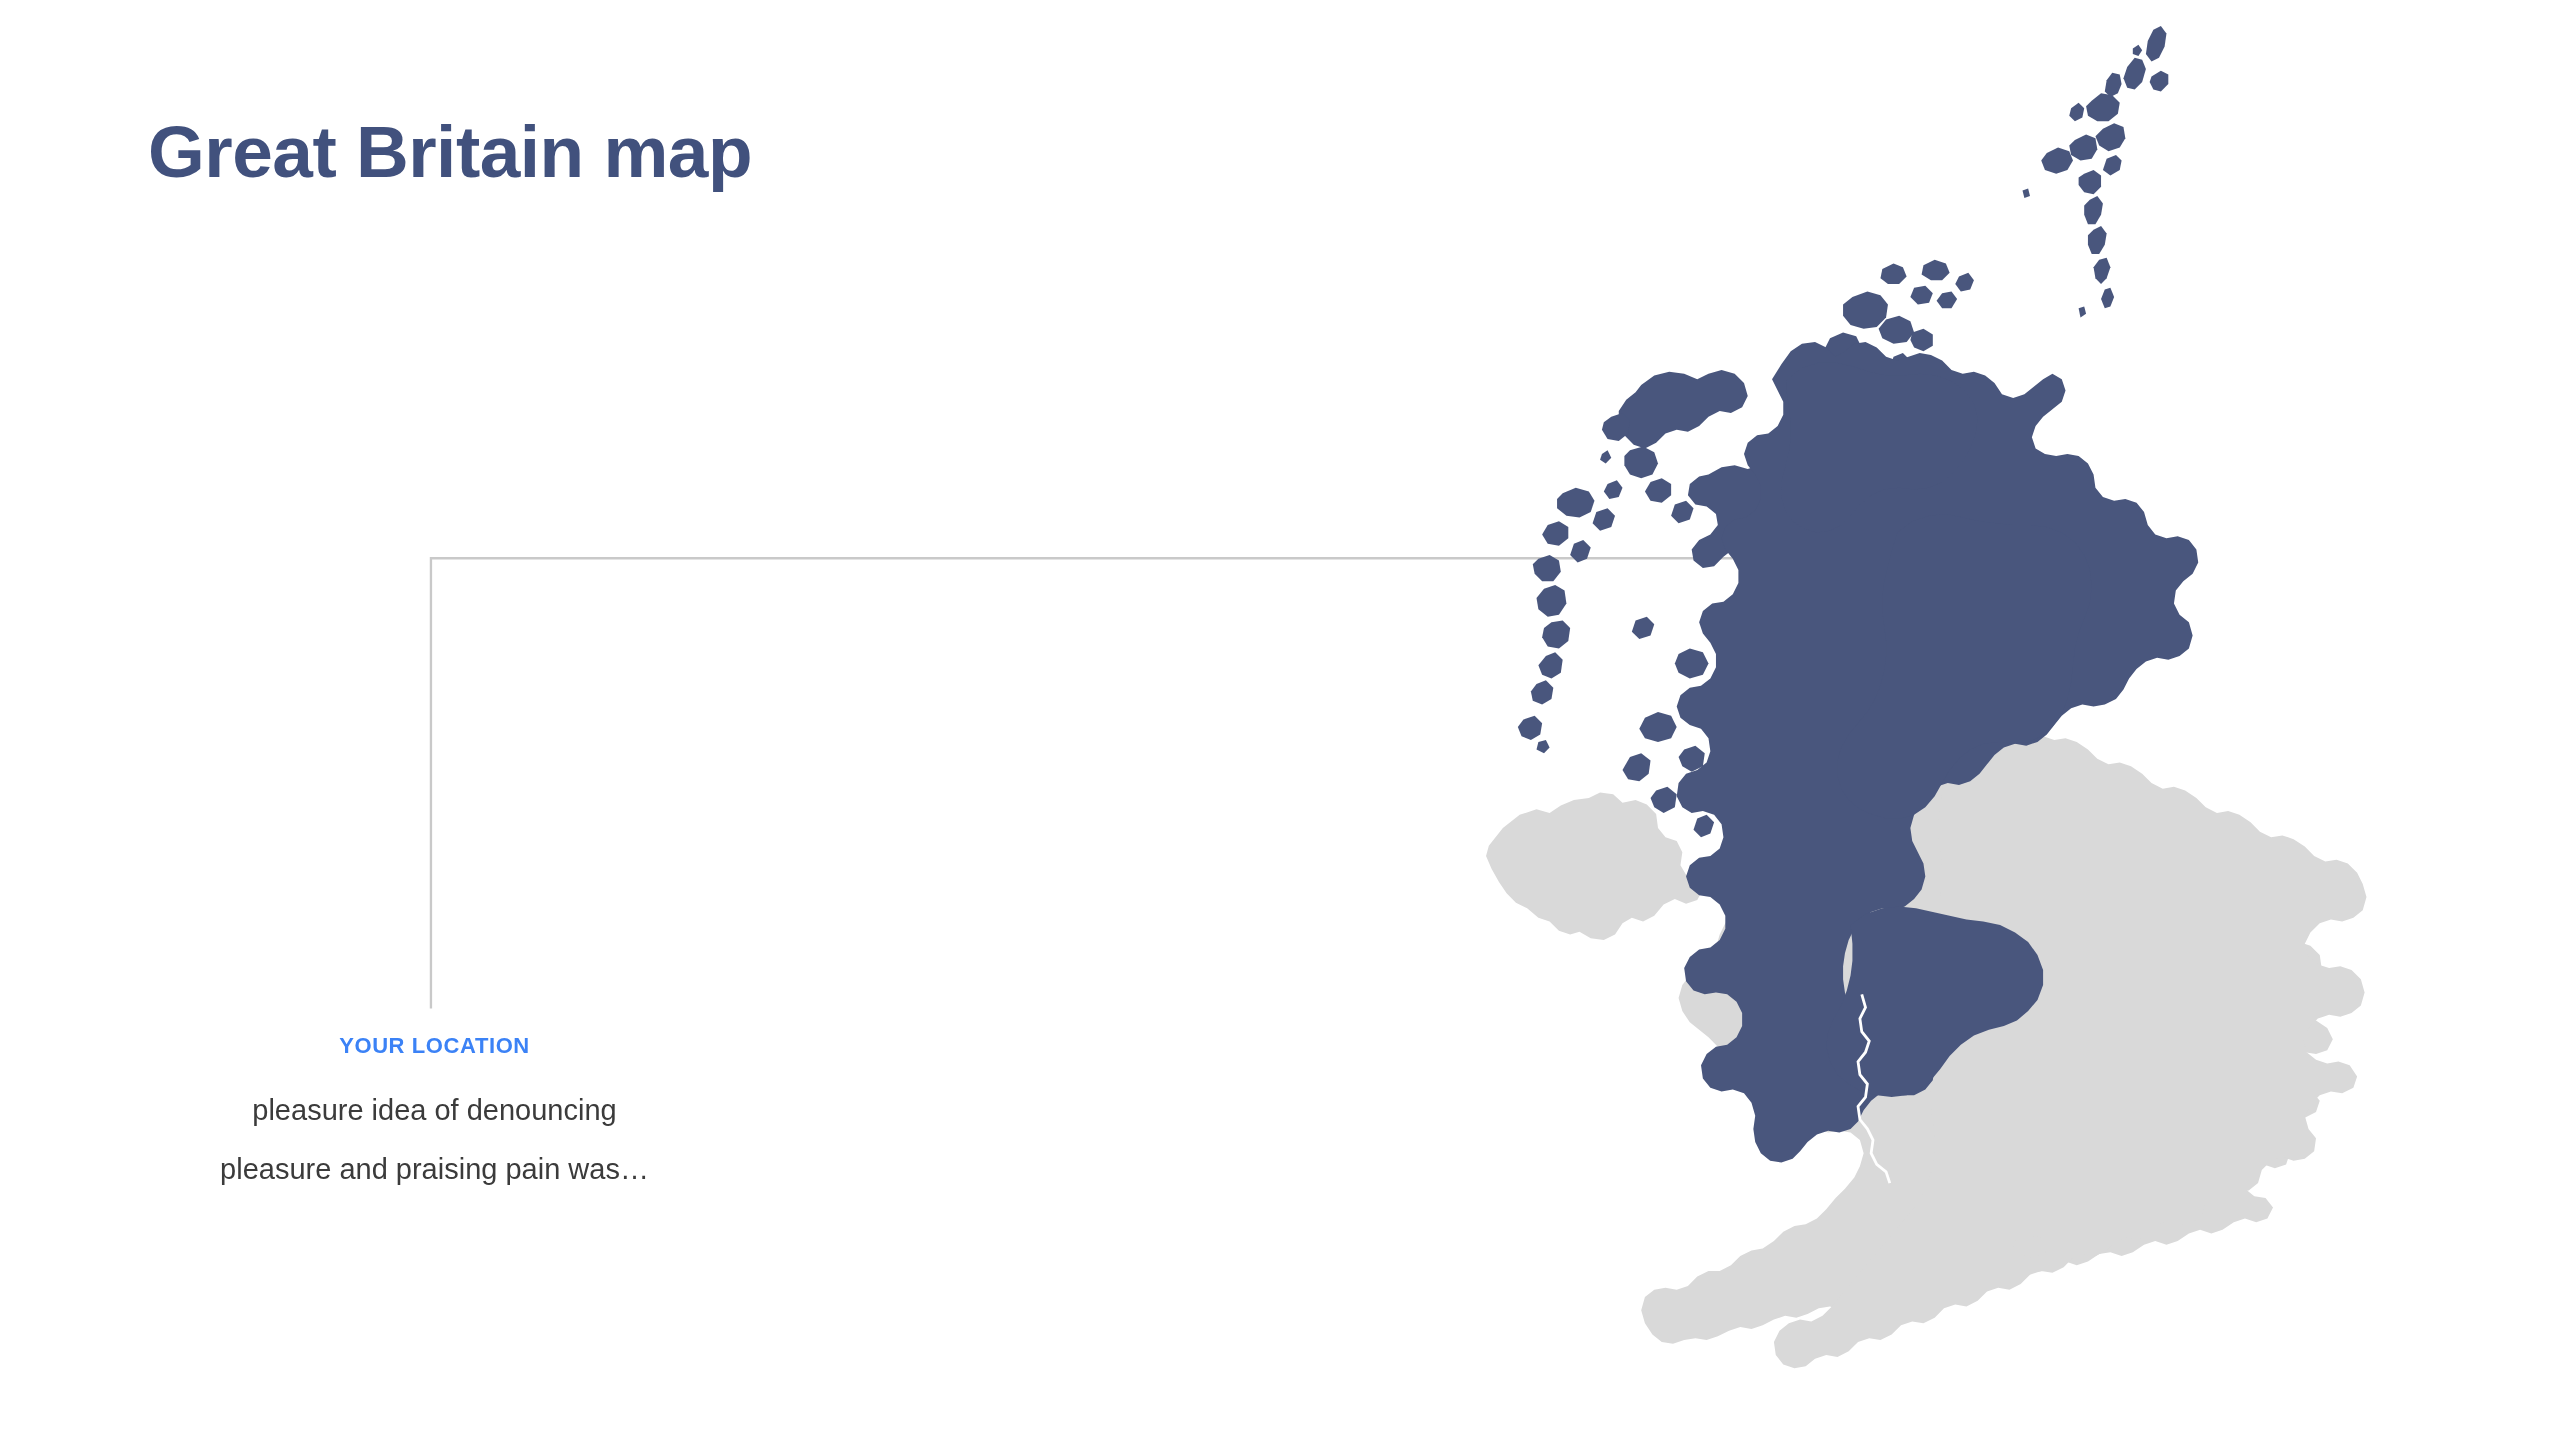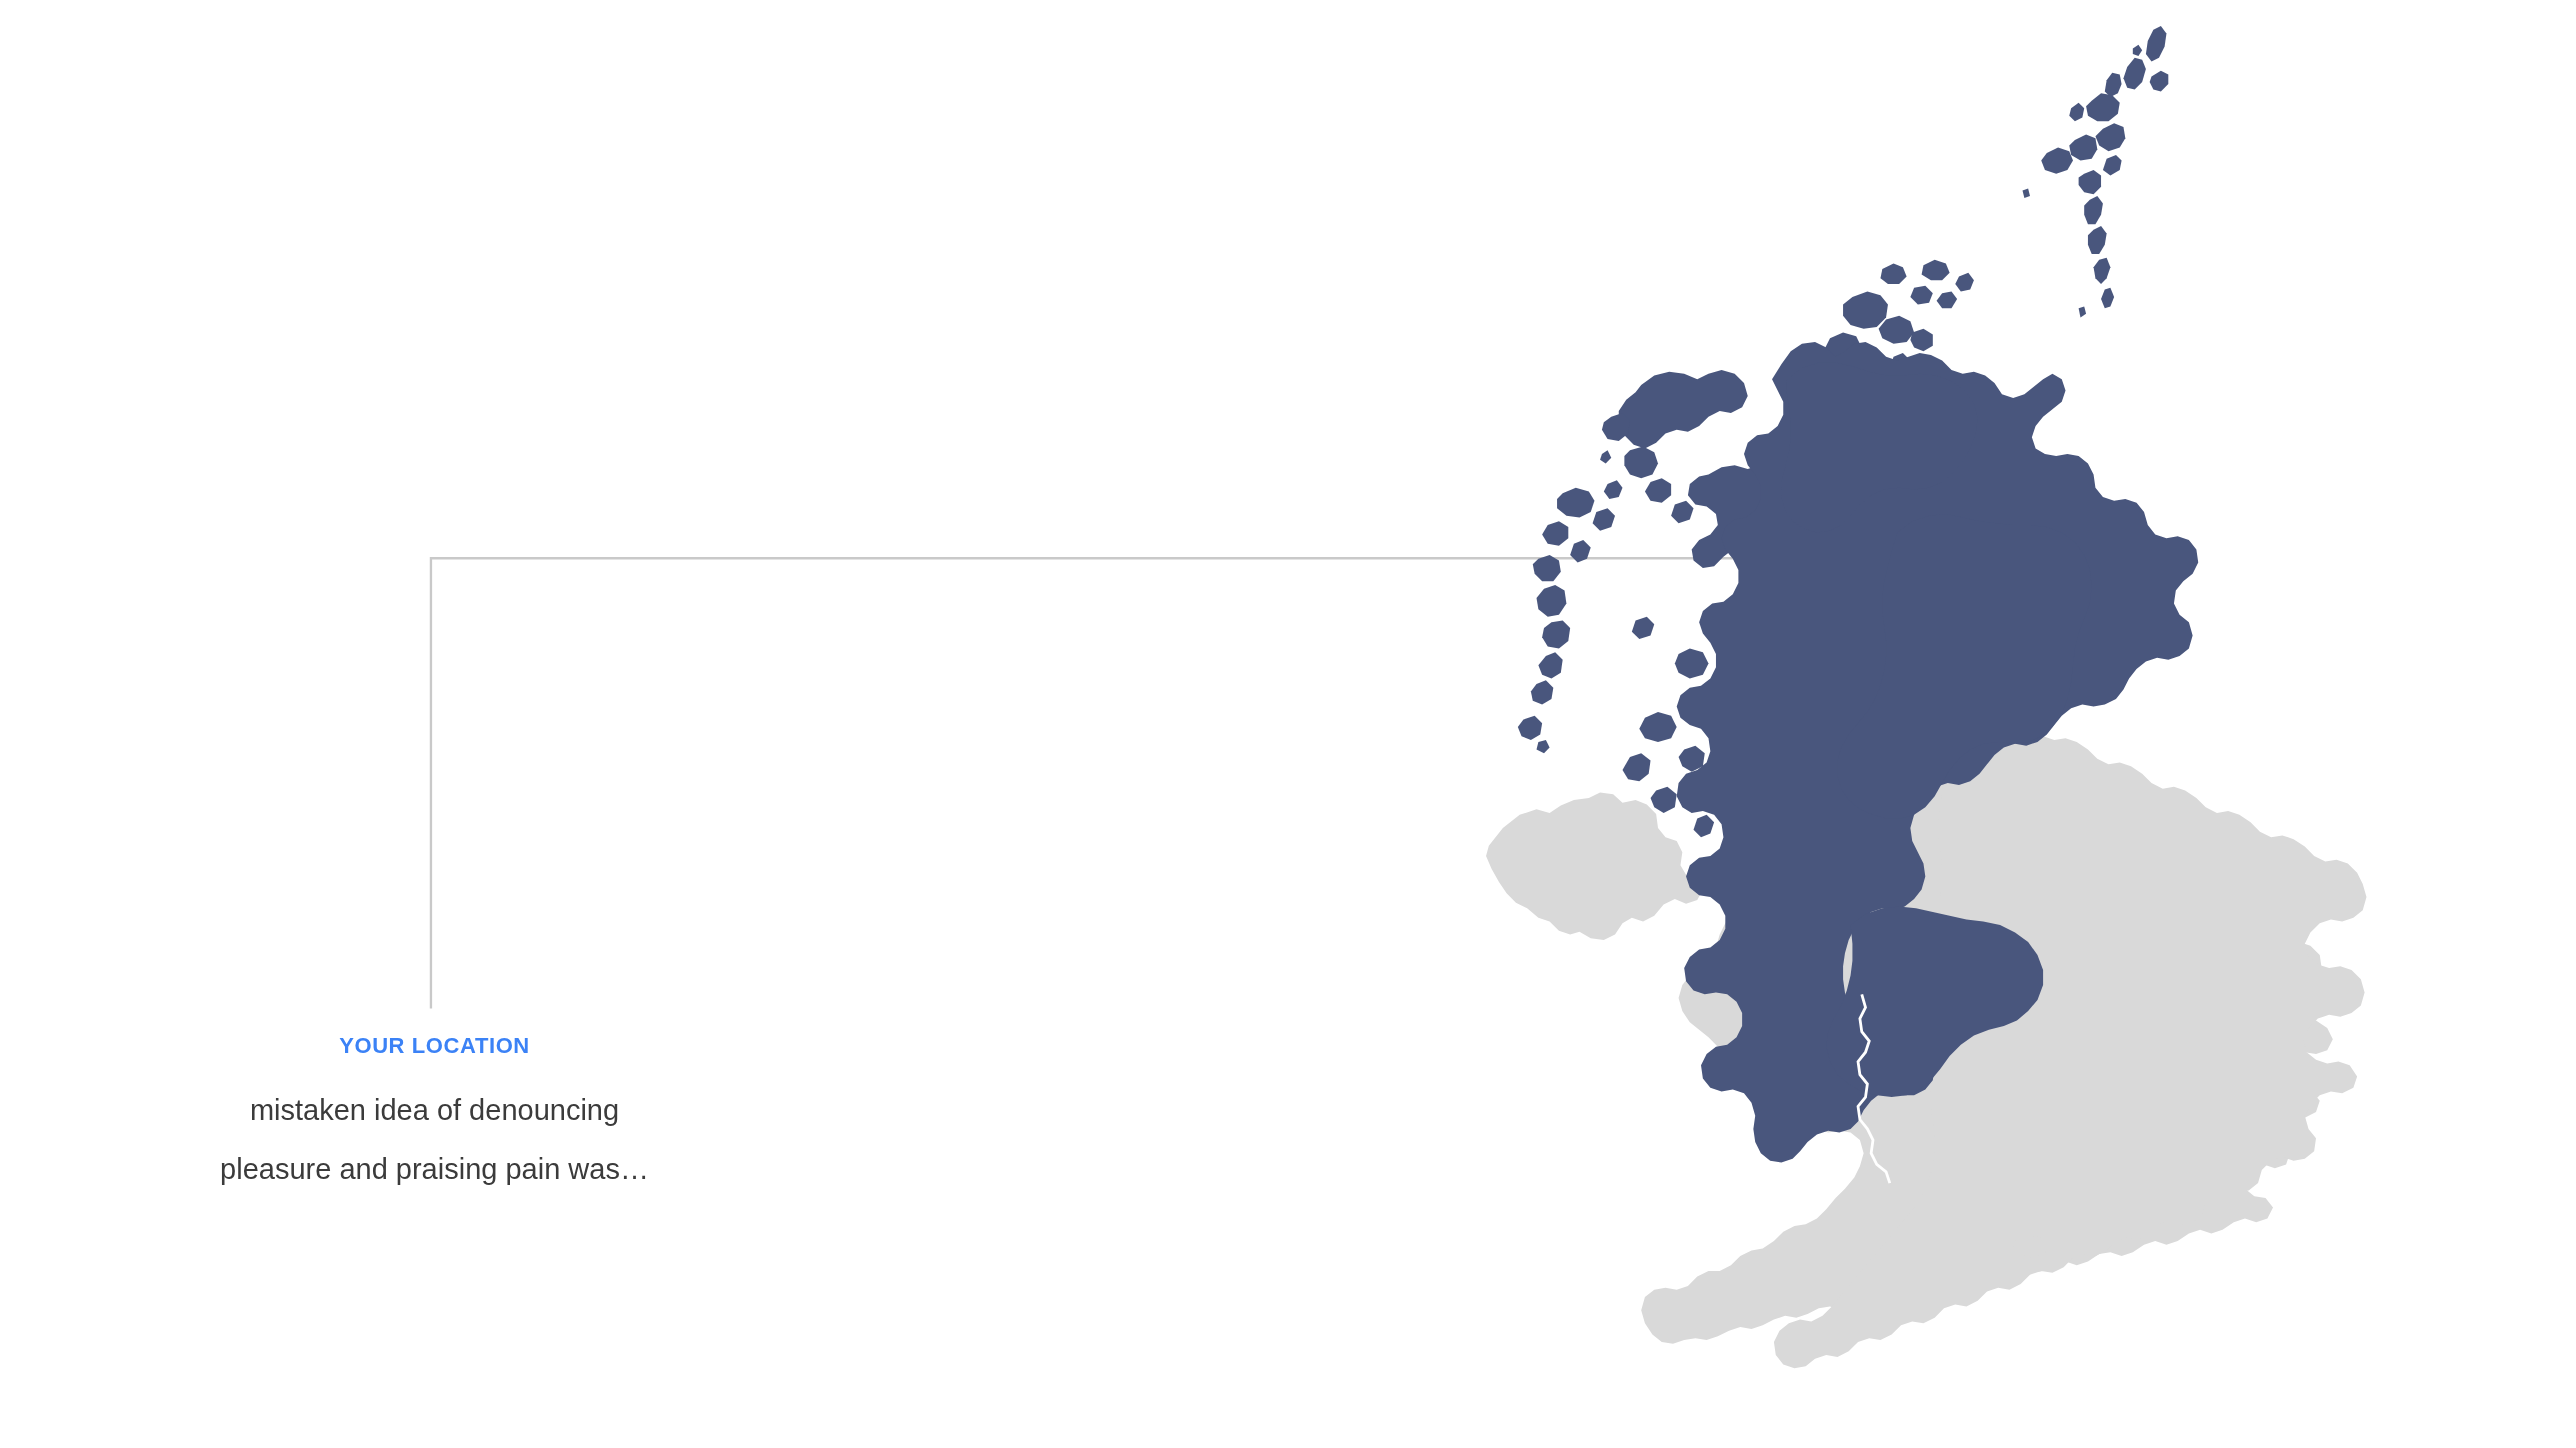--- a/index.html
+++ b/index.html
@@ -79,29 +79,30 @@
     display: block;
     width: 100%;
     height: 100%;
   }
 </style>
 </head>
 <body>
 
 <div id="slide">
 
+  <div id="page-title">Great Britain map</div>
 
   <svg id="callout-connector" viewBox="0 0 1465 500">
     <path d="M 6 494 L 6 12 L 1460 12" fill="none" stroke="#C9C9C9" stroke-width="2.5"></path>
   </svg>
 
   <div id="callout-block">
     <div id="callout-heading">YOUR LOCATION</div>
     <div id="callout-body">
-      <span class="body-line">mistaken idea of denouncing</span>
+      <span class="body-line">pleasure idea of denouncing</span>
       <span class="body-line">pleasure and praising pain was…</span>
     </div>
   </div>
 
   <div id="gb-map">
     <svg viewBox="0 0 1010 1520" xmlns="http://www.w3.org/2000/svg">
 
       <g id="base-regions">
 
         <path fill="#D9D9D9" d="M 33 895 L 48 876 L 66 862 L 84 856 L 98 860 L 110 852 L 124 846 L 140 844

